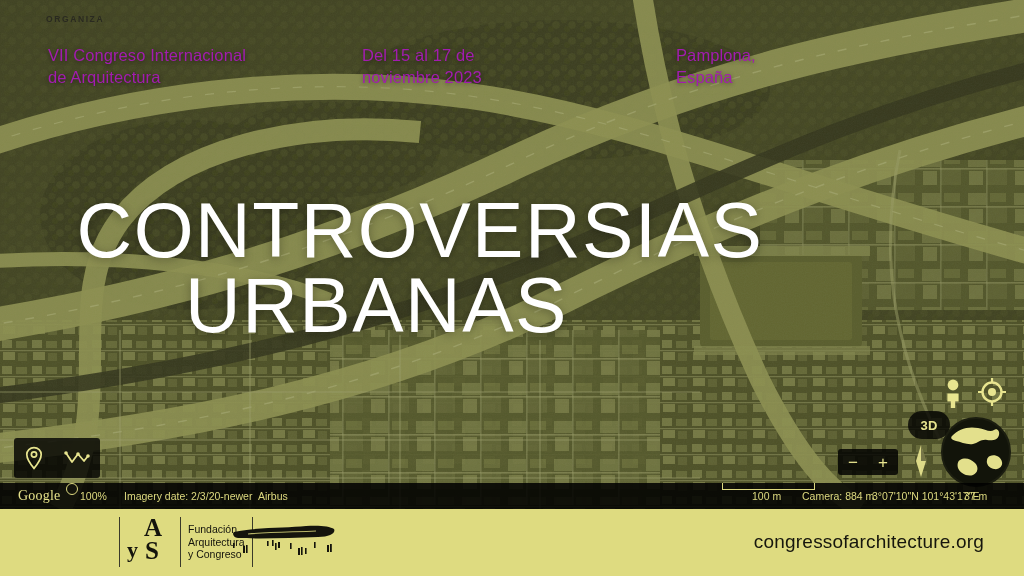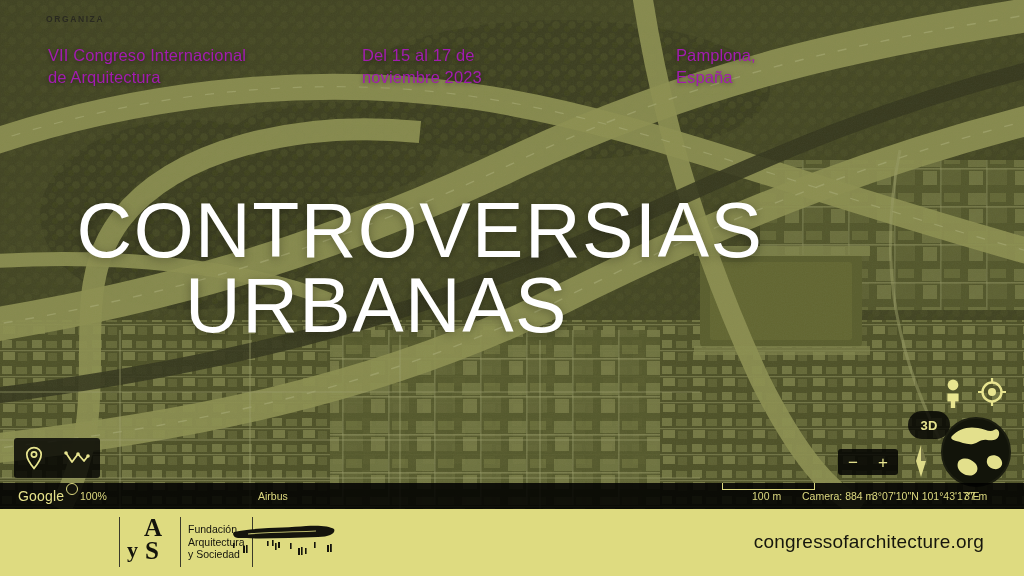--- a/index.html
+++ b/index.html
@@ -81,21 +81,21 @@
   .compass{ left:908px; top:443px; width:26px; height:36px; }
   .globe{ left:934px; top:410px; width:84px; height:80px; }
 
   
   .status{
     position:absolute; left:0; top:483px; width:1024px; height:26px; z-index:8;
     background:rgba(0,0,0,.86);
     color:#ddd97f; font-size:10.5px; line-height:26px; white-space:nowrap;
   }
   .status .s{ position:absolute; top:0; }
-  .gl{ left:18px; font-size:14px; font-family:Liberation Sans, sans-serif; letter-spacing:.2px; color:#e6e28a;}
+  .gl{ left:18px; font-size:14px; font-family:Liberation Serif, serif; letter-spacing:.2px; color:#e6e28a;}
   .circ{ left:66px; top:7px; width:12px; height:12px; border:1.6px solid #ddd97f; border-radius:50%; }
   .pct{ left:80px; }
   .imdate{ left:124px; }
   .airbus{ left:258px; }
   .scalelbl{ left:752px; }
   .scalebar{ left:722px; top:15px; width:93px; height:7px;
              border-left:1.6px solid #ddd97f; border-right:1.6px solid #ddd97f;
              border-bottom:1.6px solid #ddd97f; }
   .cam{ left:802px; }
   .coords{ left:872px; }
@@ -284,20 +284,21 @@
     <path d="M18 26c6-7 16-10 26-8 7 1 12 5 16 2 3-2 6 1 5 5-1 5-7 6-12 5-6-1-9 3-14 4-6 1-12-2-17-3-4-1-6-3-4-5z" fill="#e3e08c"></path>
     <path d="M26 50c5-3 11-1 15 3 4 4 3 10-2 12-6 2-13-2-15-7-1-4 0-7 2-8z" fill="#e3e08c"></path>
     <path d="M56 46c5-2 11 1 12 6 1 4-3 8-8 7-5-1-8-5-7-9 .3-2 1.5-3.4 3-4z" fill="#e3e08c"></path>
     <circle cx="42" cy="42" r="34" fill="none" stroke="#1b1d10" stroke-width="2"></circle>
   </svg>
 
   <div class="status">
     <span class="s gl">Google</span>
     <span class="s circ"></span>
     <span class="s pct">100%</span>
+    <span class="s imdate">Imagery date: 2/3/20-newer</span>
     <span class="s airbus">Airbus</span>
     <span class="s scalebar"></span>
     <span class="s scalelbl">100 m</span>
     <span class="s cam">Camera: 884 m</span>
     <span class="s coords">3°07'10"N 101°43'17"E</span>
     <span class="s elev">37 m</span>
   </div>
 
   <div class="footer"></div>
 
@@ -306,21 +307,21 @@
   <div class="logo">
     <div class="rule"></div>
     <div class="mark">
       <span class="A">A</span>
       <span class="S">S</span>
       <span class="y">y</span>
     </div>
     <div class="rule"></div>
     <div class="txt">Fundación
 Arquitectura
-y Sociedad</div>
+y Congreso</div>
     <div class="rule"></div>
   </div>
 
   <svg class="brush" viewBox="0 0 110 42">
     <path d="M4 11 C 28 6, 58 7, 76 5 C 88 4, 100 5, 104 8 C 106 12, 100 16, 88 16 C 62 17, 30 18, 8 17 C 3 16.6, 2 12, 4 11 Z" fill="#14140c"></path>
     <path d="M18 13 C 40 11, 66 11, 86 10" stroke="#dedb80" stroke-width="1.1" fill="none" opacity=".8"></path>
     <g fill="#14140c">
       <rect x="3" y="22" width="1.6" height="5"></rect>
       <rect x="13" y="25" width="2" height="7"></rect>
         <rect x="16" y="24" width="1.6" height="8"></rect>

